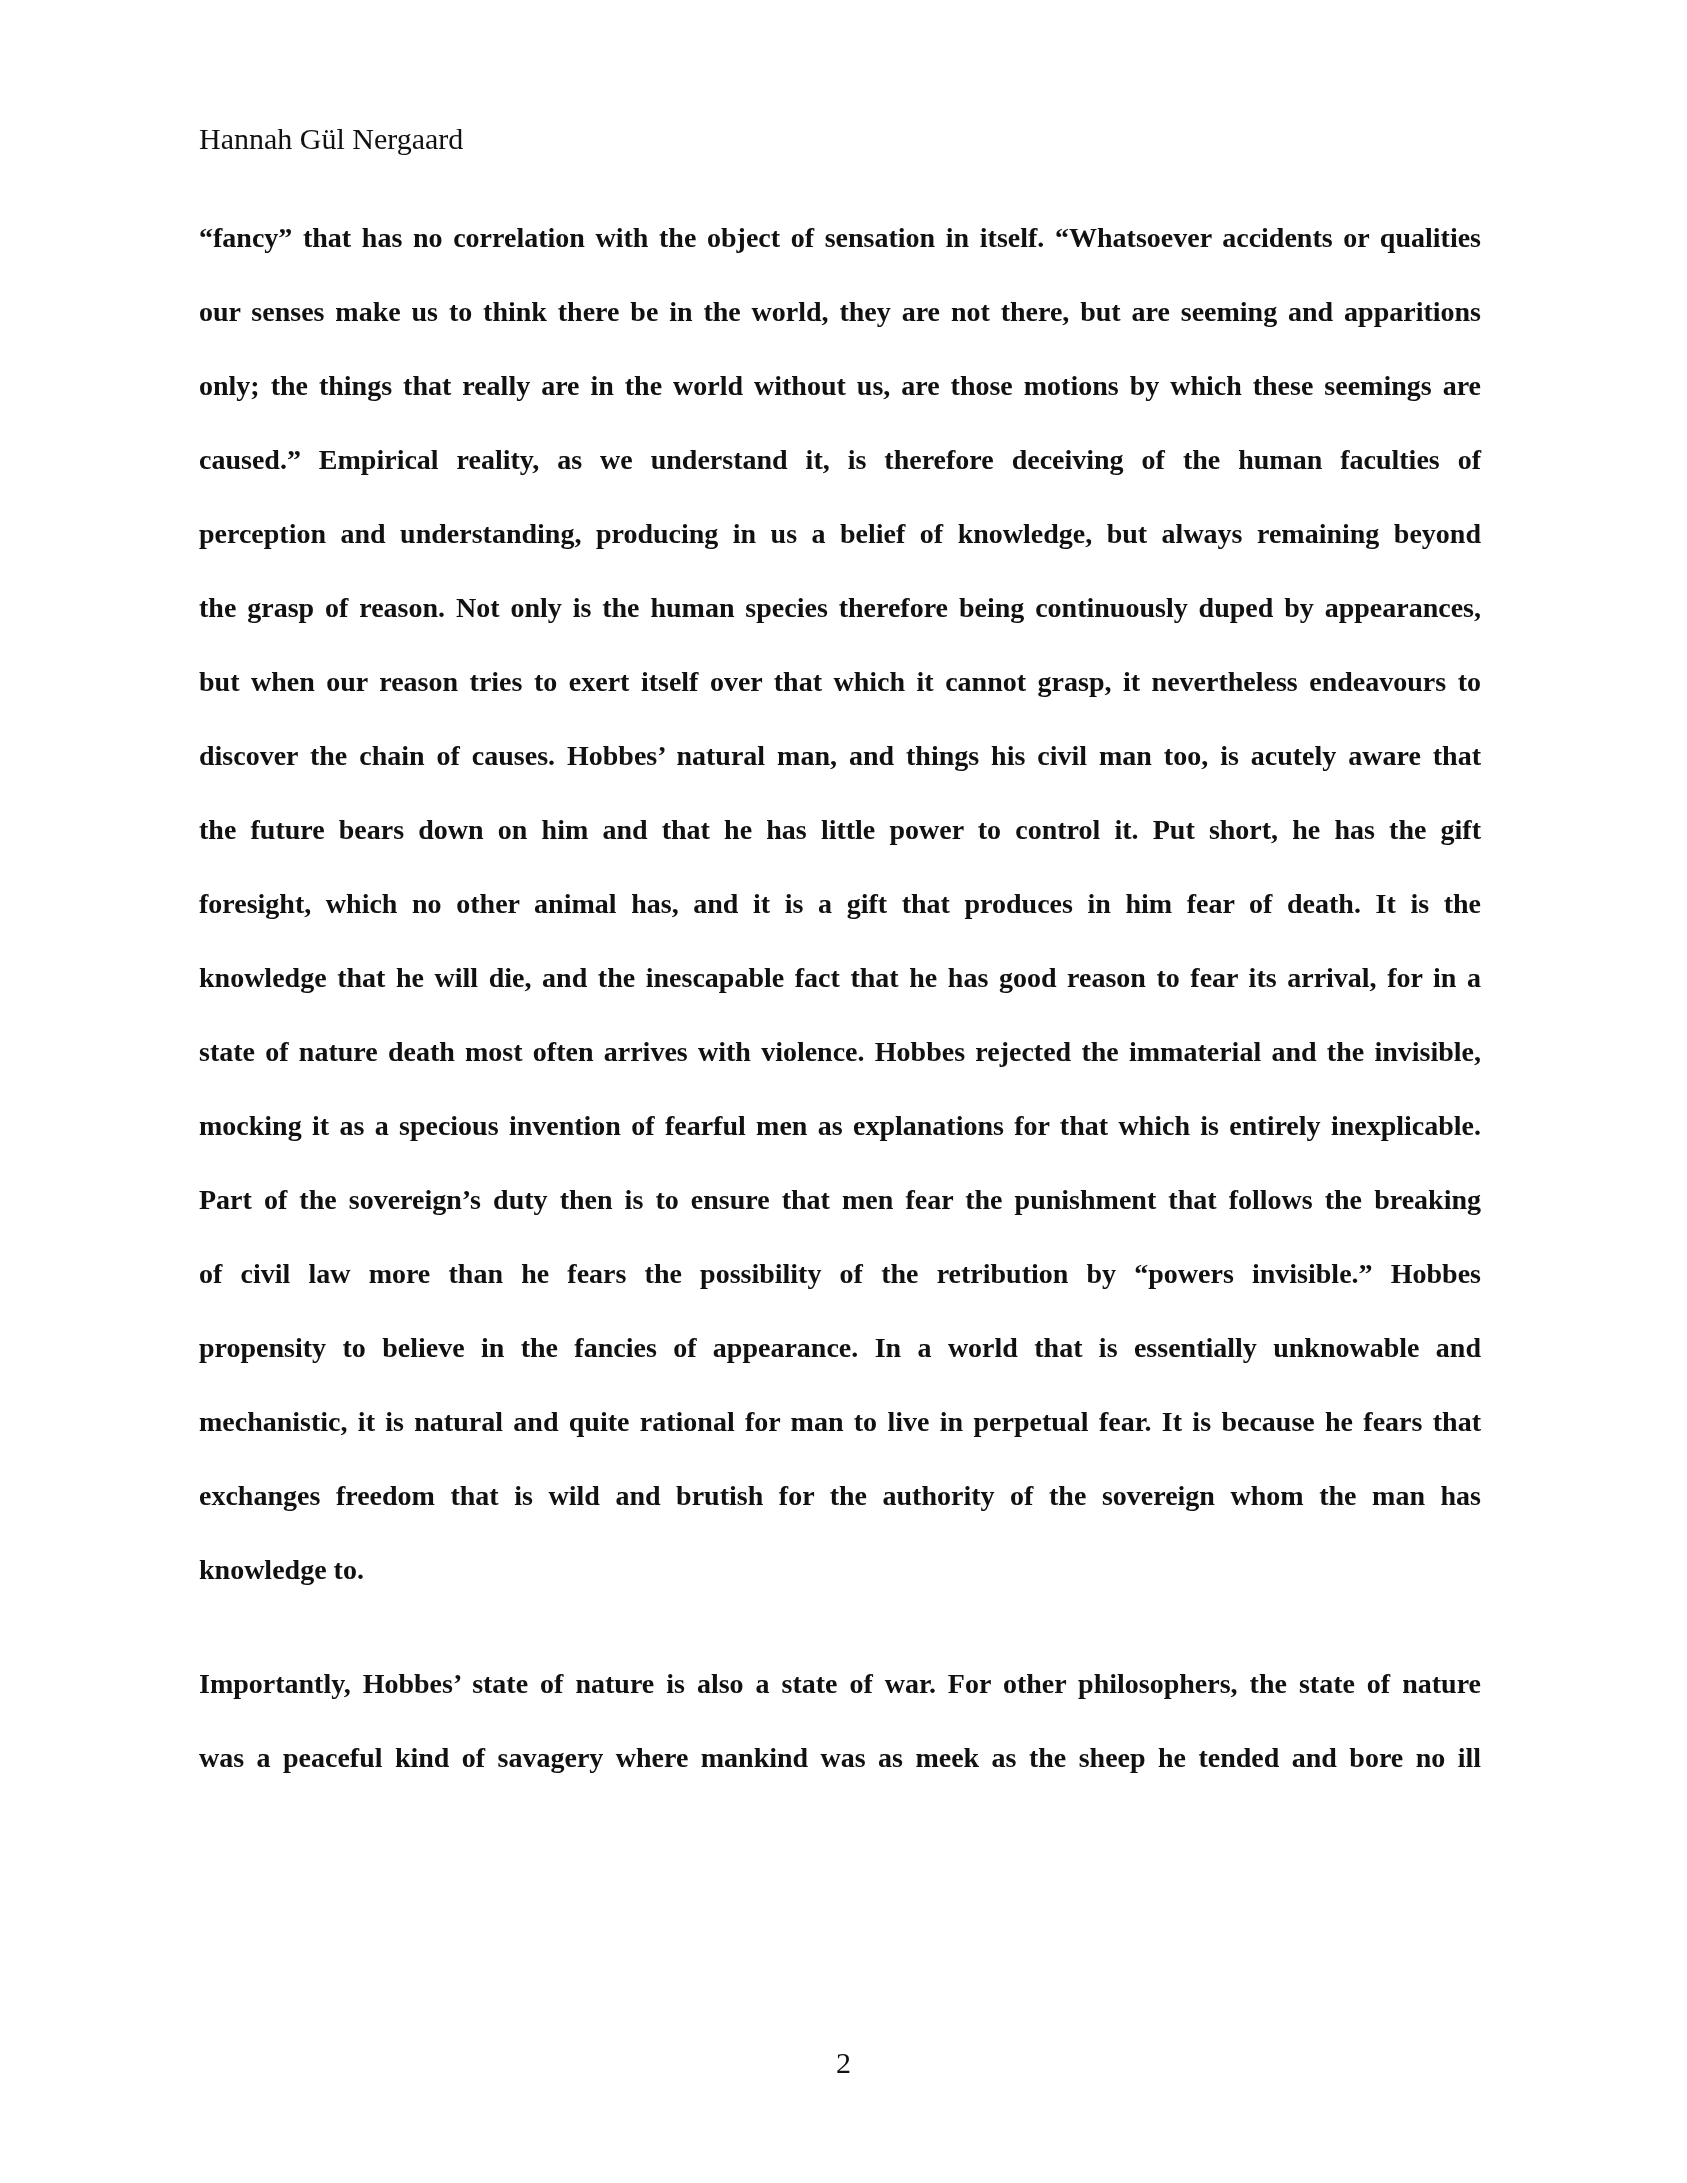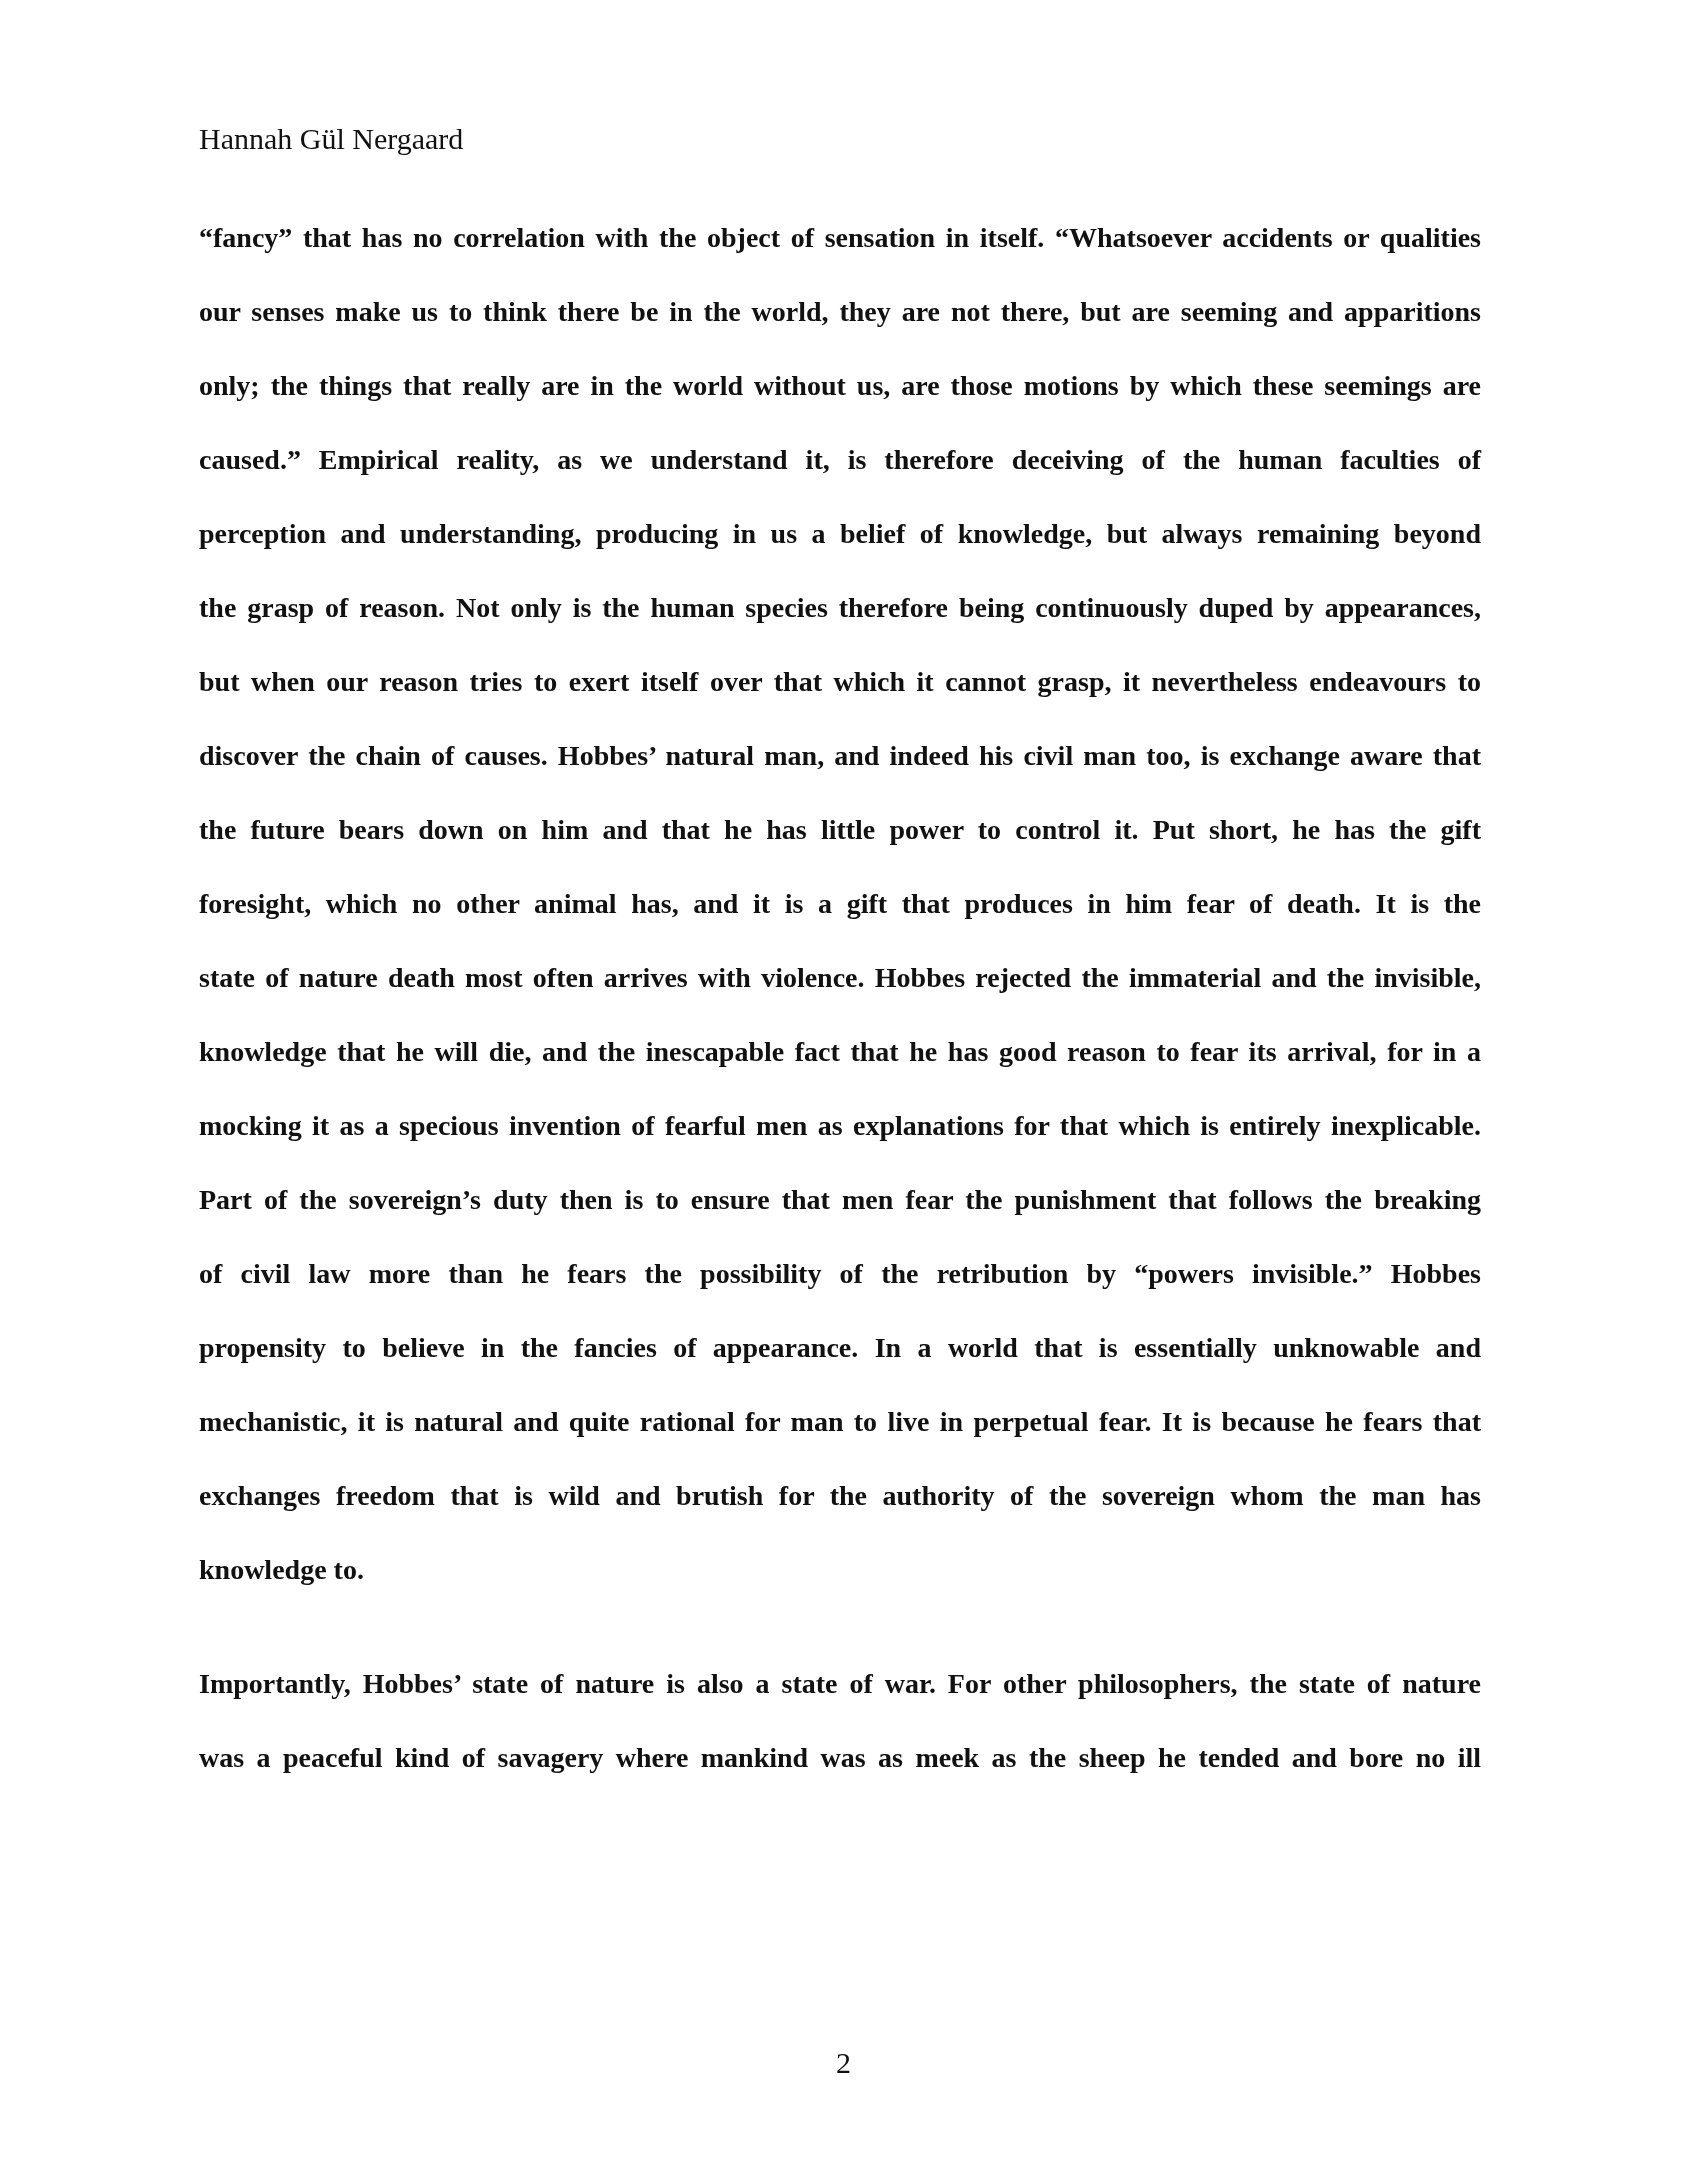--- a/index.html
+++ b/index.html
@@ -72,25 +72,25 @@
 
   <div class="body-text">
     <div class="paragraph">
       <span class="line">“fancy” that has no correlation with the object of sensation in itself. “Whatsoever accidents or qualities</span>
       <span class="line">our senses make us to think there be in the world, they are not there, but are seeming and apparitions</span>
       <span class="line">only; the things that really are in the world without us, are those motions by which these seemings are</span>
       <span class="line">caused.” Empirical reality, as we understand it, is therefore deceiving of the human faculties of</span>
       <span class="line">perception and understanding, producing in us a belief of knowledge, but always remaining beyond</span>
       <span class="line">the grasp of reason. Not only is the human species therefore being continuously duped by appearances,</span>
       <span class="line">but when our reason tries to exert itself over that which it cannot grasp, it nevertheless endeavours to</span>
-      <span class="line">discover the chain of causes. Hobbes’ natural man, and indeed his civil man too, is exchange aware that</span>
+      <span class="line">discover the chain of causes. Hobbes’ natural man, and things his civil man too, is acutely aware that</span>
       <span class="line">the future bears down on him and that he has little power to control it. Put short, he has the gift</span>
       <span class="line">foresight, which no other animal has, and it is a gift that produces in him fear of death. It is the</span>
+      <span class="line">knowledge that he will die, and the inescapable fact that he has good reason to fear its arrival, for in a</span>
       <span class="line">state of nature death most often arrives with violence. Hobbes rejected the immaterial and the invisible,</span>
-      <span class="line">knowledge that he will die, and the inescapable fact that he has good reason to fear its arrival, for in a</span>
       <span class="line">mocking it as a specious invention of fearful men as explanations for that which is entirely inexplicable.</span>
       <span class="line">Part of the sovereign’s duty then is to ensure that men fear the punishment that follows the breaking</span>
       <span class="line">of civil law more than he fears the possibility of the retribution by “powers invisible.” Hobbes</span>
       <span class="line">propensity to believe in the fancies of appearance. In a world that is essentially unknowable and</span>
       <span class="line">mechanistic, it is natural and quite rational for man to live in perpetual fear. It is because he fears that</span>
       <span class="line">exchanges freedom that is wild and brutish for the authority of the sovereign whom the man has</span>
       <span class="line last">knowledge to.</span>
     </div>
     <div class="para-gap"></div>
     <div class="paragraph">

